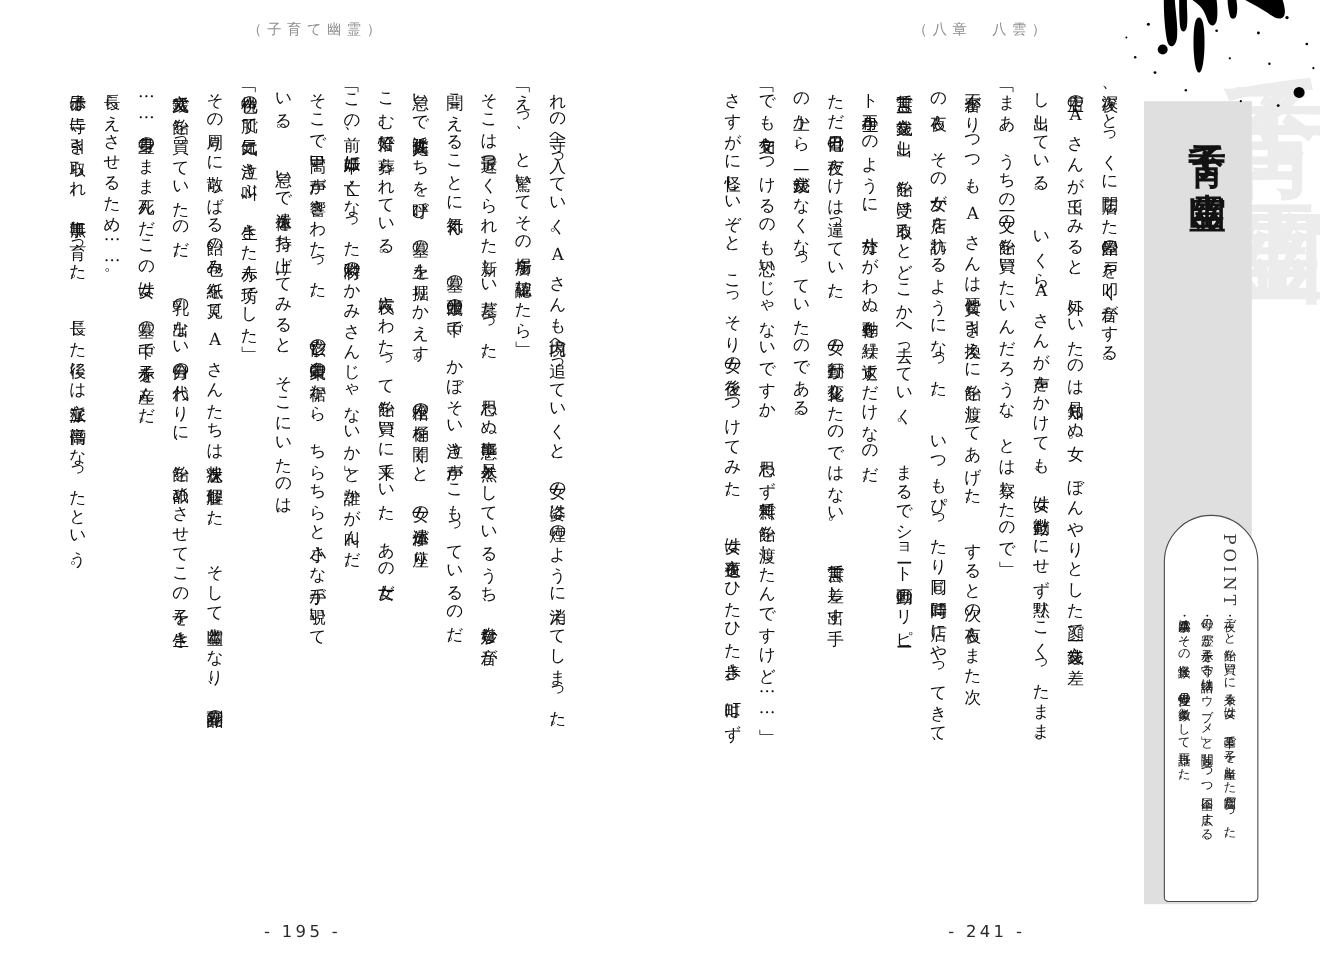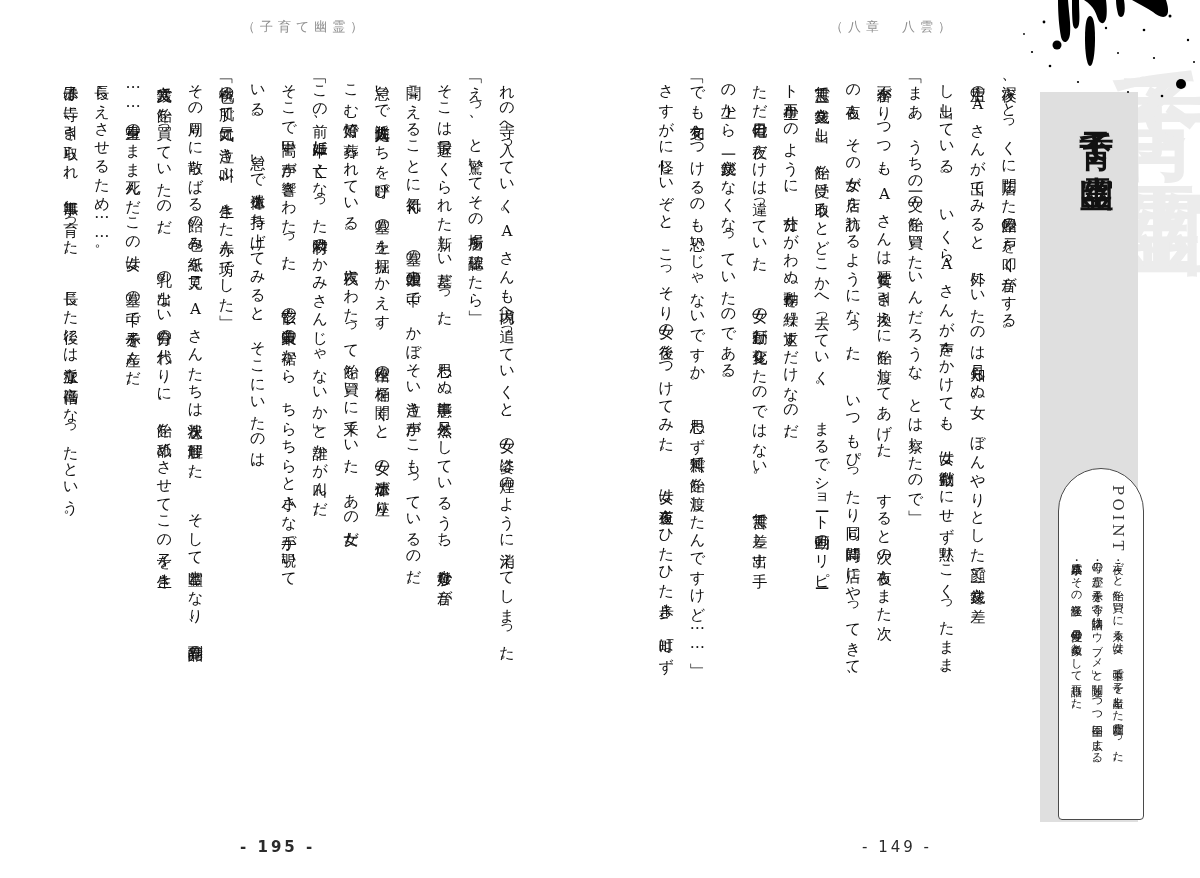--- a/index.html
+++ b/index.html
@@ -25,34 +25,34 @@
   
   .page-header {
     position: absolute;
     top: 18px;
     font-size: 13px;
     letter-spacing: 5px;
     color: #8e8e8e;
     white-space: nowrap;
     font-family: "DejaVu Serif", "Liberation Serif", serif;
   }
-  .page-header.left  { left: 242px; }
+  .page-header.left  { left: 225px; }
   .page-header.right { left: 830px; }
 
   
   .folio {
     position: absolute;
     bottom: 22px;
     font-size: 15px;
     letter-spacing: 3px;
     color: #2b2b2b;
     white-space: nowrap;
     font-family: "DejaVu Sans", "Liberation Sans", sans-serif;
   }
-  .folio.left  { left: 240px; font-weight: bold; }
+  .folio.left  { left: 240px; }
   .folio.right { left: 862px; }
 
   
   .body-block {
     position: absolute;
     top: 74px;
     height: 730px;
     writing-mode: vertical-rl;
     text-orientation: upright;
     font-size: 15.2px;
@@ -221,21 +221,21 @@
     <p>不審がりつつも、Aさんは硬貨と引き換えに飴を渡してあげた。　すると次の夜もまた次</p>
     <p>の夜も、その女が店を訪れるようになった。　いつもぴったり同じ時間に店にやってきて、</p>
     <p>無言で一文銭を出し、飴を受け取るとどこかへ去っていく。　まるでショート動画のリピー</p>
     <p>ト再生かのように、寸分たがわぬ動作を繰り返すだけなのだ。</p>
     <p>ただ七日目の夜だけは違っていた。　女の行動が変化したのではない。　無言で差し出す手</p>
     <p>の上から、一文銭がなくなっていたのである。</p>
     <p>「でも文句をつけるのも恐いじゃないですか。　思わず無料で飴を渡したんですけど……」</p>
     <p>さすがに怪しいぞと、こっそり女の後をつけてみた。　女は夜道をひたひた歩き、町はず</p>
   </div>
 
-  <div class="folio right">- 149 -</div>
+  <div class="folio right">- 241 -</div>
 
   <div class="deco-col">
 
     <div class="watermark">子育て幽霊</div>
 
     <div class="gray-band"></div>
 
     <div class="chapter-title">子育て幽霊</div>
 
     <svg class="ink-layer" viewBox="0 0 180 120">

